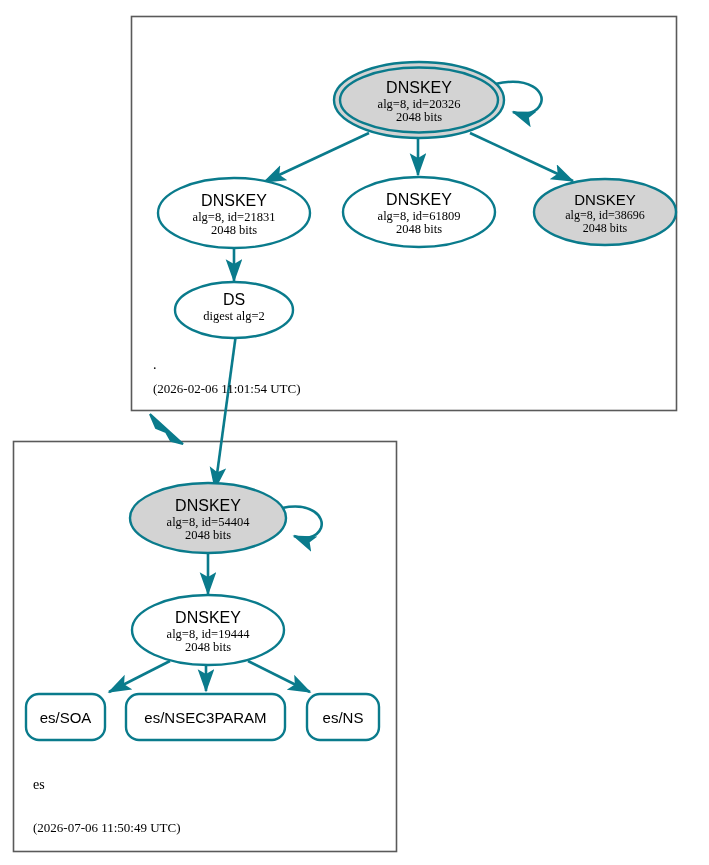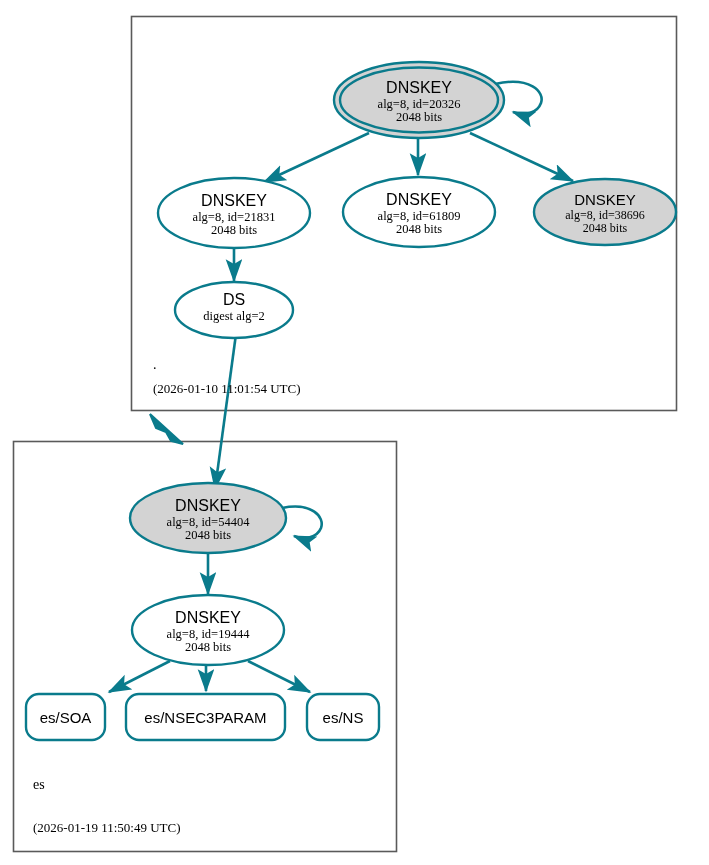--- a/index.html
+++ b/index.html
@@ -105,16 +105,16 @@
     <rect x="126" y="694" width="159" height="46" rx="13" ry="13" fill="#ffffff" stroke="#0a7b8c" stroke-width="2.4"></rect>
     <text x="205.5" y="723" text-anchor="middle" font-family="Liberation Sans, sans-serif" font-size="15" fill="#000">es/NSEC3PARAM</text>
   </g>
   <g>
     <rect x="307" y="694" width="72" height="46" rx="13" ry="13" fill="#ffffff" stroke="#0a7b8c" stroke-width="2.4"></rect>
     <text x="343" y="723" text-anchor="middle" font-family="Liberation Sans, sans-serif" font-size="15" fill="#000">es/NS</text>
   </g>
 </svg>
 
 <div class="lbl zone-name" style="left:153px;top:357px;">.</div>
-<div class="lbl zone-time" style="left:153px;top:381px;">(2026-01-10 11:01:54 UTC)</div>
+<div class="lbl zone-time" style="left:153px;top:381px;">(2026-02-06 11:01:54 UTC)</div>
 
 <div class="lbl zone-name" style="left:33px;top:777px;">es</div>
-<div class="lbl zone-time" style="left:33px;top:820px;">(2026-01-19 11:50:49 UTC)</div>
+<div class="lbl zone-time" style="left:33px;top:820px;">(2026-07-06 11:50:49 UTC)</div>
 
 </body></html>

